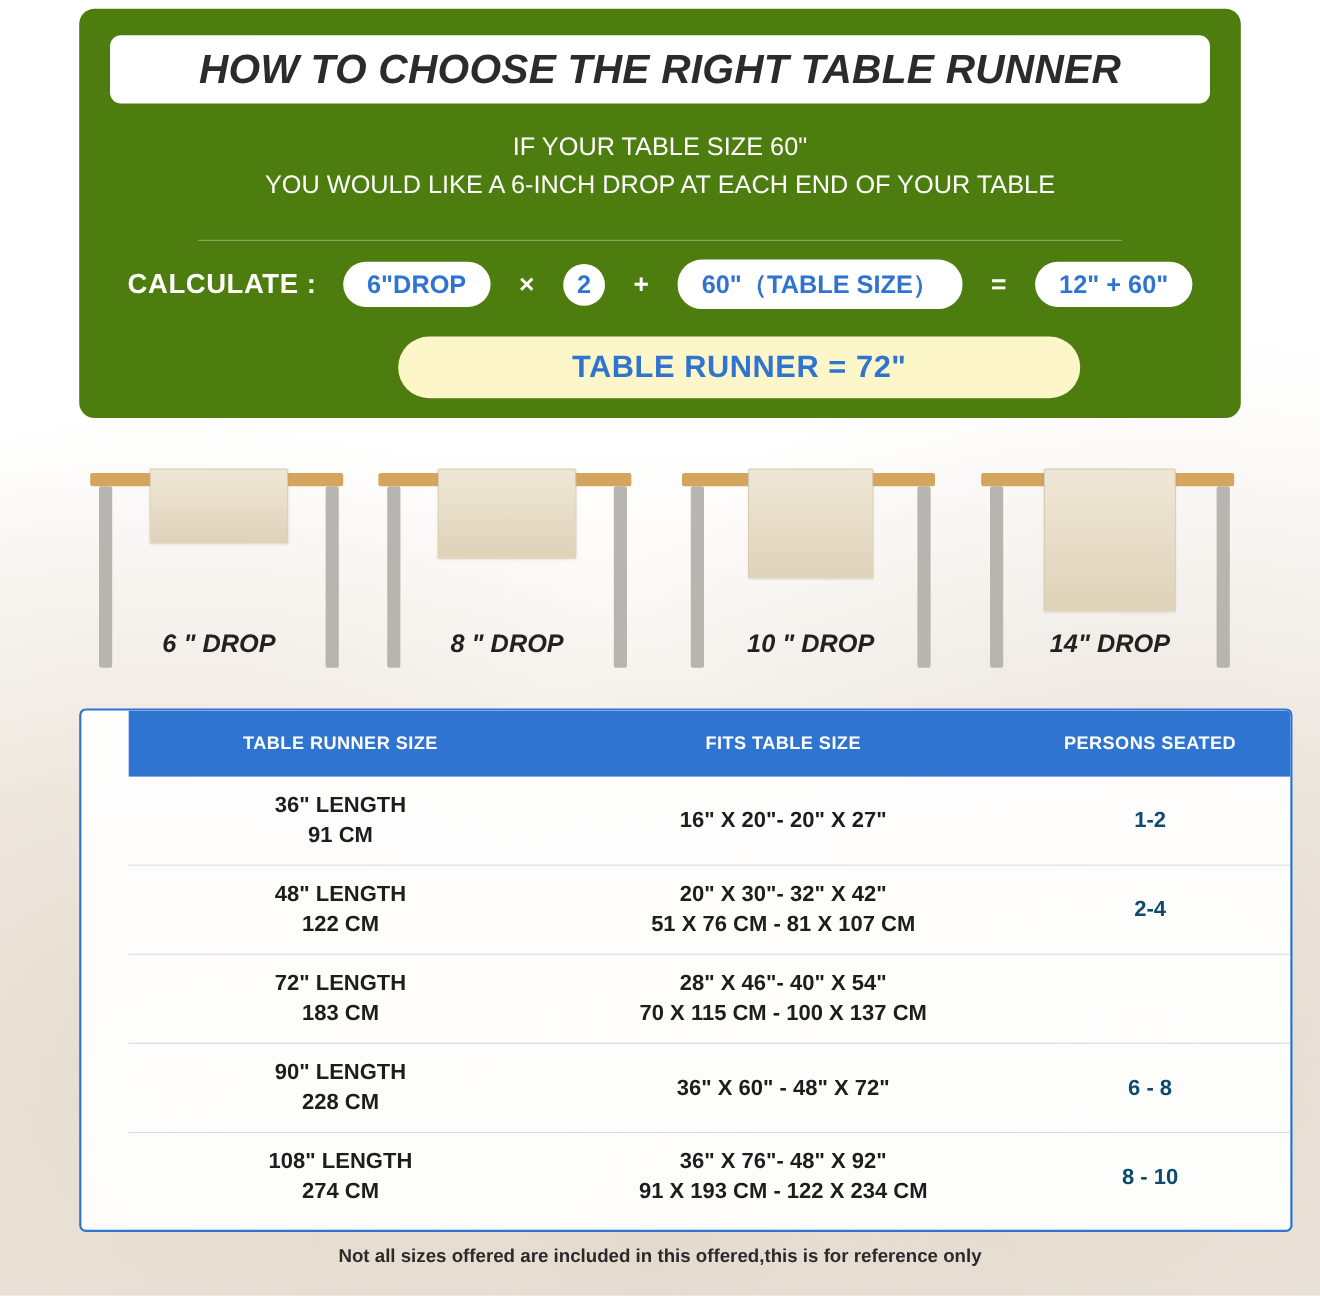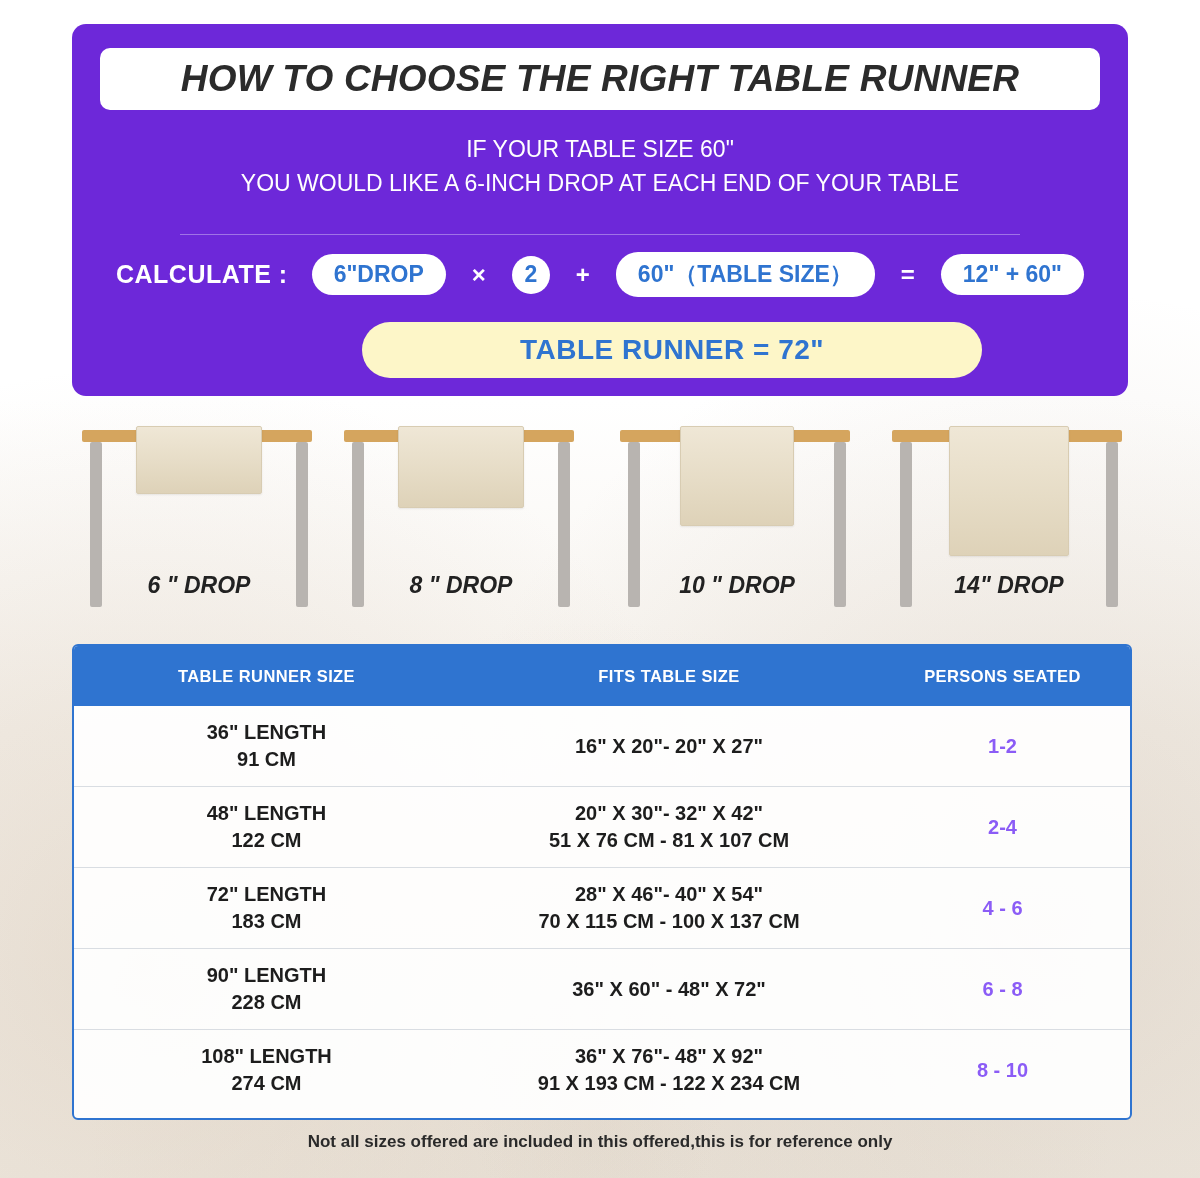--- a/index.html
+++ b/index.html
@@ -29,24 +29,24 @@
     position: relative;
     z-index: 1;
     width: 1200px;
     height: 1178px;
   }
 
   
   .hero {
     position: absolute;
     left: 72px;
-    top: 24px;
+    top: 8px;
     width: 1056px;
     height: 372px;
-    background: #6d28d9;
+    background: #4d7c0f;
     border-radius: 14px;
   }
   .hero-title-box {
     position: absolute;
     left: 28px;
     top: 24px;
     width: 1000px;
     height: 62px;
     background: #ffffff;
     border-radius: 10px;
@@ -215,20 +215,21 @@
   .table-card {
     position: absolute;
     left: 72px;
     top: 644px;
     width: 1056px;
     height: 472px;
     background: rgba(255,255,255,0.92);
     border: 2px solid #2f74d0;
     border-radius: 6px;
     overflow: hidden;
+    padding-left: 43px;
   }
   .thead {
     display: flex;
     background: #2f74d0;
     height: 60px;
     align-items: center;
   }
   .th {
     color: #ffffff;
     font-size: 16.5px;
@@ -251,21 +252,21 @@
     text-align: center;
     color: #1d1d1d;
     font-size: 20px;
     line-height: 27px;
   }
   .td .l1 { font-weight: bold; }
   .td .l2 { font-weight: bold; }
   .td-seats {
     font-size: 20px;
     font-weight: bold;
-    color: #8b5cf6;
+    color: #0c4a6e;
   }
   .cell-b .l1, .cell-b .l2 { font-weight: bold; }
 
   .footnote {
     position: absolute;
     left: 0;
     top: 1132px;
     width: 1200px;
     text-align: center;
     font-size: 17px;
@@ -377,21 +378,20 @@
 
     <div class="trow">
       <div class="td col-a">
         <div class="l1">72" LENGTH</div>
         <div class="l2">183 CM</div>
       </div>
       <div class="td col-b cell-b">
         <div class="l1">28" X 46"- 40" X 54"</div>
         <div class="l2">70 X 115 CM - 100 X 137 CM</div>
       </div>
-      <div class="td col-c td-seats">4 - 6</div>
     </div>
 
     <div class="trow">
       <div class="td col-a">
         <div class="l1">90" LENGTH</div>
         <div class="l2">228 CM</div>
       </div>
       <div class="td col-b cell-b">
         <div class="l1">36" X 60" - 48" X 72"</div>
       </div>

